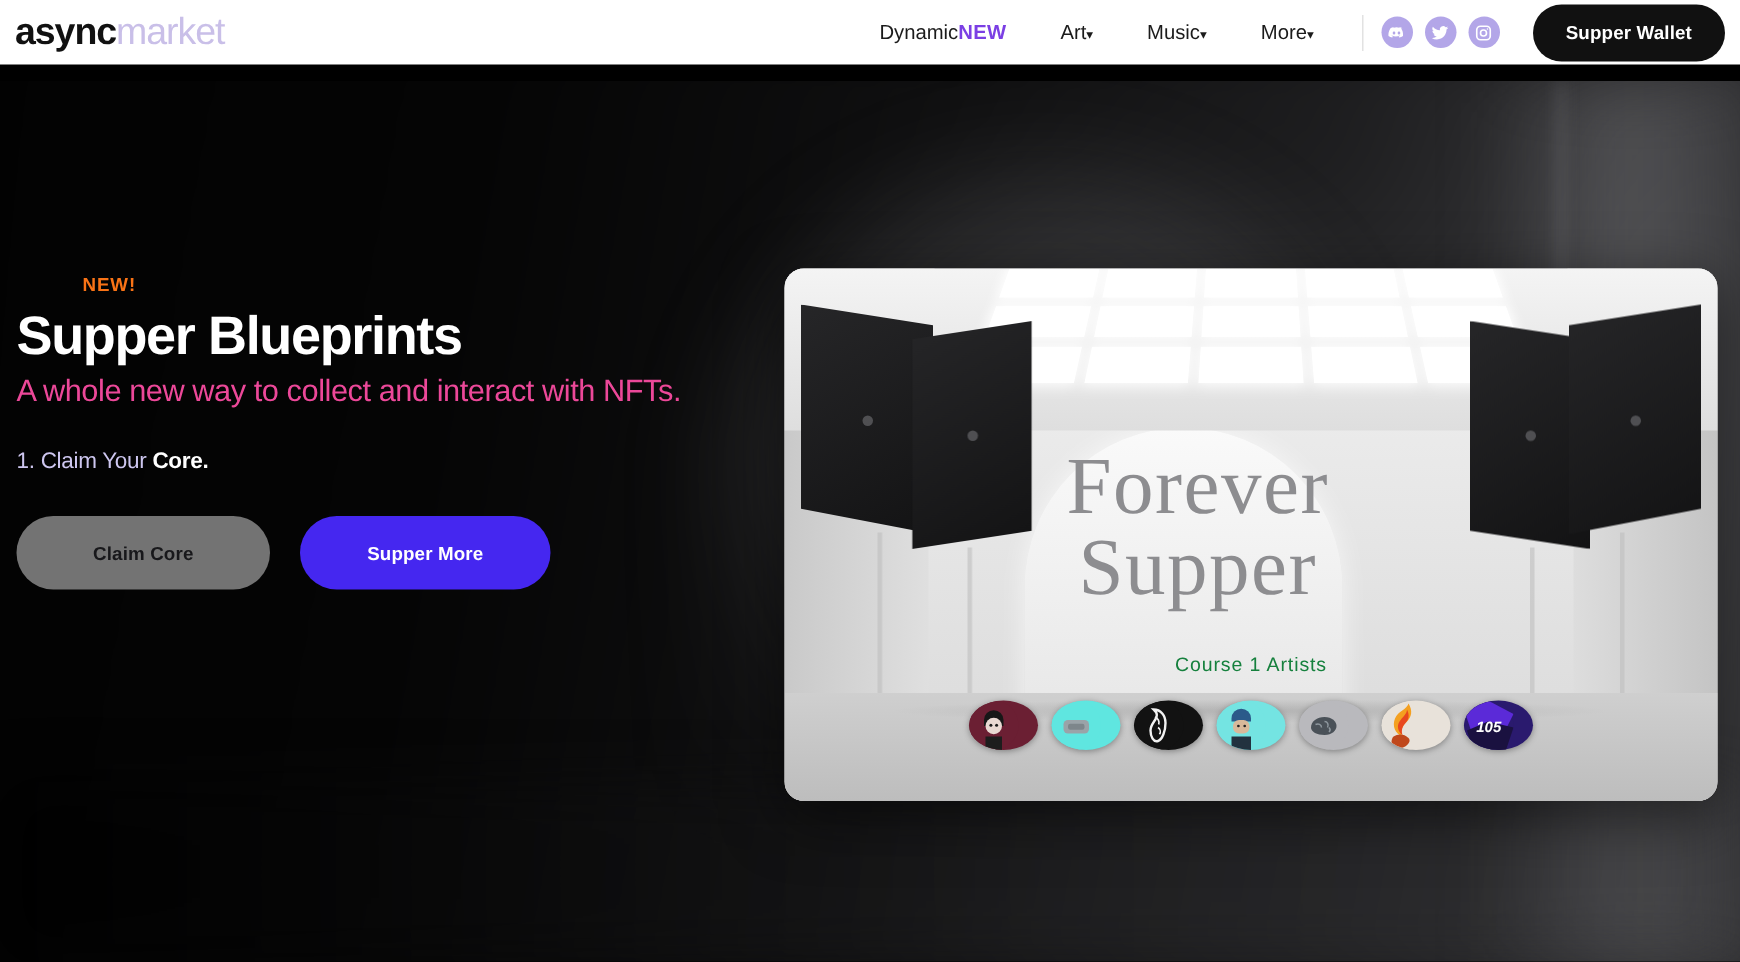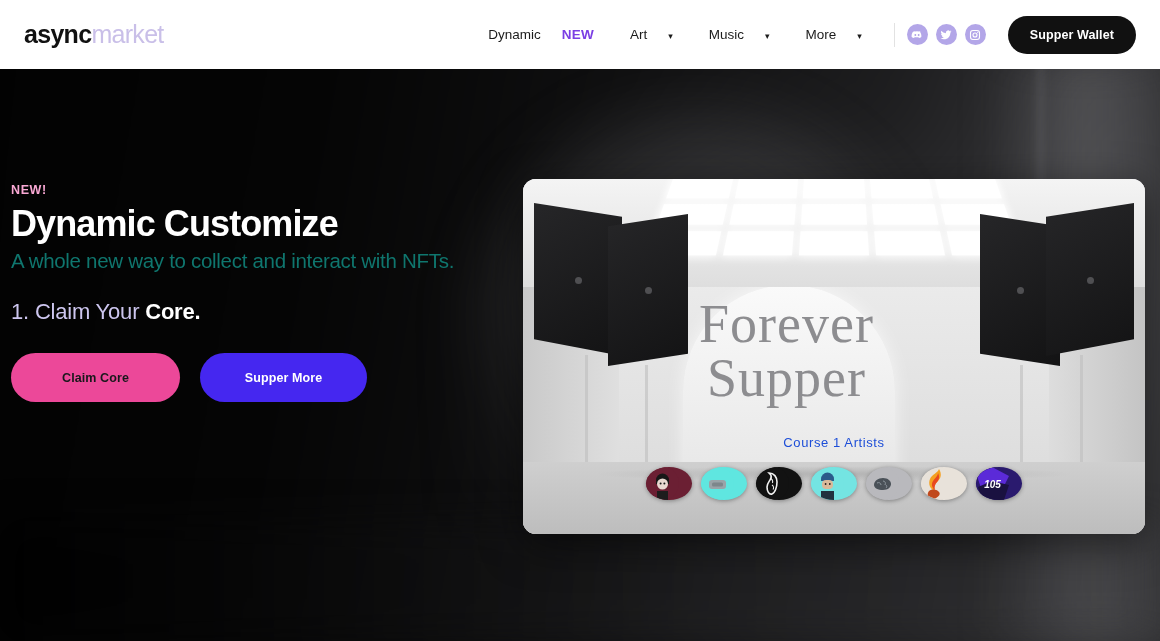--- a/index.html
+++ b/index.html
@@ -4,32 +4,32 @@
 <style>
   * { margin:0; padding:0; box-sizing:border-box; }
   html, body {
     width:1160px; height:641px;
     font-family:"Liberation Sans", sans-serif;
     background:#000; overflow:hidden;
   }
 
   
   .header{
-    position:absolute; top:0; left:0; width:1160px; height:69px;
+    position:absolute; top:0; left:0; width:1160px; height:43px;
     background:#ffffff; display:flex; align-items:center;
-    padding:0 24px; z-index:30;
+    padding:0 10px; z-index:30;
   }
   .logo{ font-size:25px; font-weight:700; letter-spacing:-0.7px; line-height:1; }
   .logo .async{ color:#111111; }
   .logo .market{ color:#c9bfe8; font-weight:400; }
 
   .nav{ margin-left:auto; display:flex; align-items:center; gap:0; }
   .nav-item{
     font-size:13.5px; color:#1b1b1b; padding:0 18px; cursor:pointer;
-    white-space:nowrap; display:flex; align-items:center; gap:21px;
+    white-space:nowrap; display:flex; align-items:center; gap:0;
   }
   .nav-item .new-tag{ color:#7b3fe4; font-weight:700; letter-spacing:.2px; }
   .caret{ font-size:9px; position:relative; top:1px; }
 
   .nav-divider{ width:1px; height:24px; background:#e2e2e2; margin:0 12px 0 14px; }
 
   .socials{ display:flex; align-items:center; gap:8px; }
   .soc{
     width:21px; height:21px; border-radius:50%;
     background:#b3a6e8; display:flex; align-items:center; justify-content:center;
@@ -75,44 +75,45 @@
   }
   .hero-floor{
     position:absolute; left:0; bottom:0; width:1160px; height:120px;
     background:linear-gradient(90deg, rgba(0,0,0,.85), rgba(40,40,42,.35) 60%, rgba(60,60,63,.30));
     filter:blur(18px);
   }
 
   
   .copy{ position:absolute; left:11px; top:129px; width:500px; z-index:10; }
   .eyebrow{
-    color:#f9a8d4; font-size:12.5px; font-weight:700; letter-spacing:.6px;
+    color:#f97316; font-size:12.5px; font-weight:700; letter-spacing:.6px;
     margin-bottom:7px;
+    margin-left:44px;
   }
   .headline{
     color:#ffffff; font-size:36px; font-weight:700; letter-spacing:-.9px;
     line-height:1.12;
   }
   .subhead{
-    color:#0f766e; font-size:20.5px; font-weight:400; letter-spacing:-.3px;
+    color:#ec4899; font-size:20.5px; font-weight:400; letter-spacing:-.3px;
     margin-top:5px; line-height:1.2;
   }
   .steps{ margin-top:24px; list-style:none; }
   .steps li{
-    color:#cdc6ef; font-size:22px; line-height:1.28; letter-spacing:-.2px;
+    color:#cdc6ef; font-size:15px; line-height:1.28; letter-spacing:-.2px;
   }
   .steps li b{ color:#ffffff; font-weight:700; }
 
   .cta-row{ margin-top:27px; display:flex; gap:20px; }
   .btn{
     border:none; border-radius:30px; font-size:12.5px; font-weight:700;
     cursor:pointer; font-family:"Liberation Sans", sans-serif;
     letter-spacing:.1px; display:flex; align-items:center; justify-content:center;
   }
-  .btn-claim{ width:169px; height:49px; background:#ec4899; color:#18181b; }
+  .btn-claim{ width:169px; height:49px; background:#737373; color:#18181b; }
   .btn-learn{ width:167px; height:49px; background:#4527f0; color:#ffffff; }
 
   
   .card{
     position:absolute; left:523px; top:125px; width:622px; height:355px;
     border-radius:13px; overflow:hidden; z-index:9;
     background:#d8d8d8;
     box-shadow:0 10px 40px rgba(0,0,0,.55);
   }
   .room{ position:absolute; inset:0;
@@ -161,28 +162,28 @@
   .p4{ right:11px; top:24px;  width:88px;  height:153px;
        clip-path:polygon(0 9%,100% 0,100% 89%,0 100%); }
   .panel .dot{
     position:absolute; left:50%; top:50%; width:7px; height:7px; margin:-3px 0 0 -3px;
     border-radius:50%; background:rgba(200,200,205,.30);
   }
   .stand{ position:absolute; width:3px; background:rgba(190,190,190,.6); }
 
   
   .card-title{
-    position:absolute; left:0; top:118px; width:527px; text-align:center;
+    position:absolute; left:12px; top:118px; width:527px; text-align:center;
     font-family:"Liberation Serif", serif; color:#8d8d90;
     font-size:54px; line-height:1.0; letter-spacing:1px; pointer-events:none;
   }
   .card-title span{ display:block; }
   .card-sub{
     position:absolute; left:0; top:256px; width:622px; text-align:center;
-    color:#1d4ed8; font-size:13px; letter-spacing:.6px;
+    color:#15803d; font-size:13px; letter-spacing:.6px;
   }
   .avatars{
     position:absolute; left:0; top:288px; width:622px;
     display:flex; justify-content:center; gap:9px;
   }
   .av{
     width:46px; height:33px; border-radius:50%; overflow:hidden; position:relative;
     box-shadow:0 1px 4px rgba(0,0,0,.35); cursor:pointer; flex:none;
   }
   .card-floor{
@@ -248,21 +249,21 @@
 
 <div class="hero">
   <div class="hero-bg"></div>
   <div class="hero-arch"></div>
   <div class="hero-strip"></div>
   <div class="hero-vline"></div>
   <div class="hero-floor"></div>
 
   <div class="copy">
     <div class="eyebrow">NEW!</div>
-    <h1 class="headline">Dynamic Customize</h1>
+    <h1 class="headline">Supper Blueprints</h1>
     <div class="subhead">A whole new way to collect and interact with NFTs.</div>
 
     <ol class="steps">
       <li>
         <span>1.</span>
         <span>Claim Your </span><b>Core.</b><span></span>
       </li>
     </ol>
 
     <div class="cta-row">

